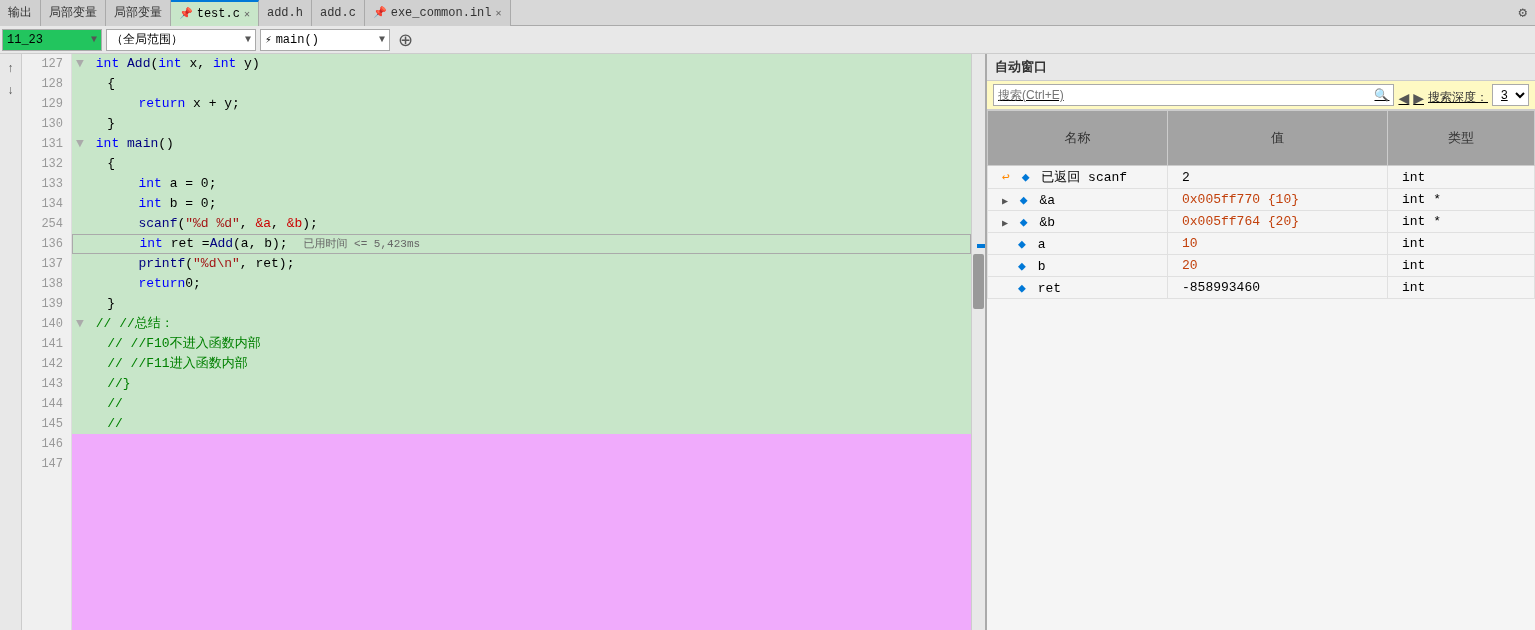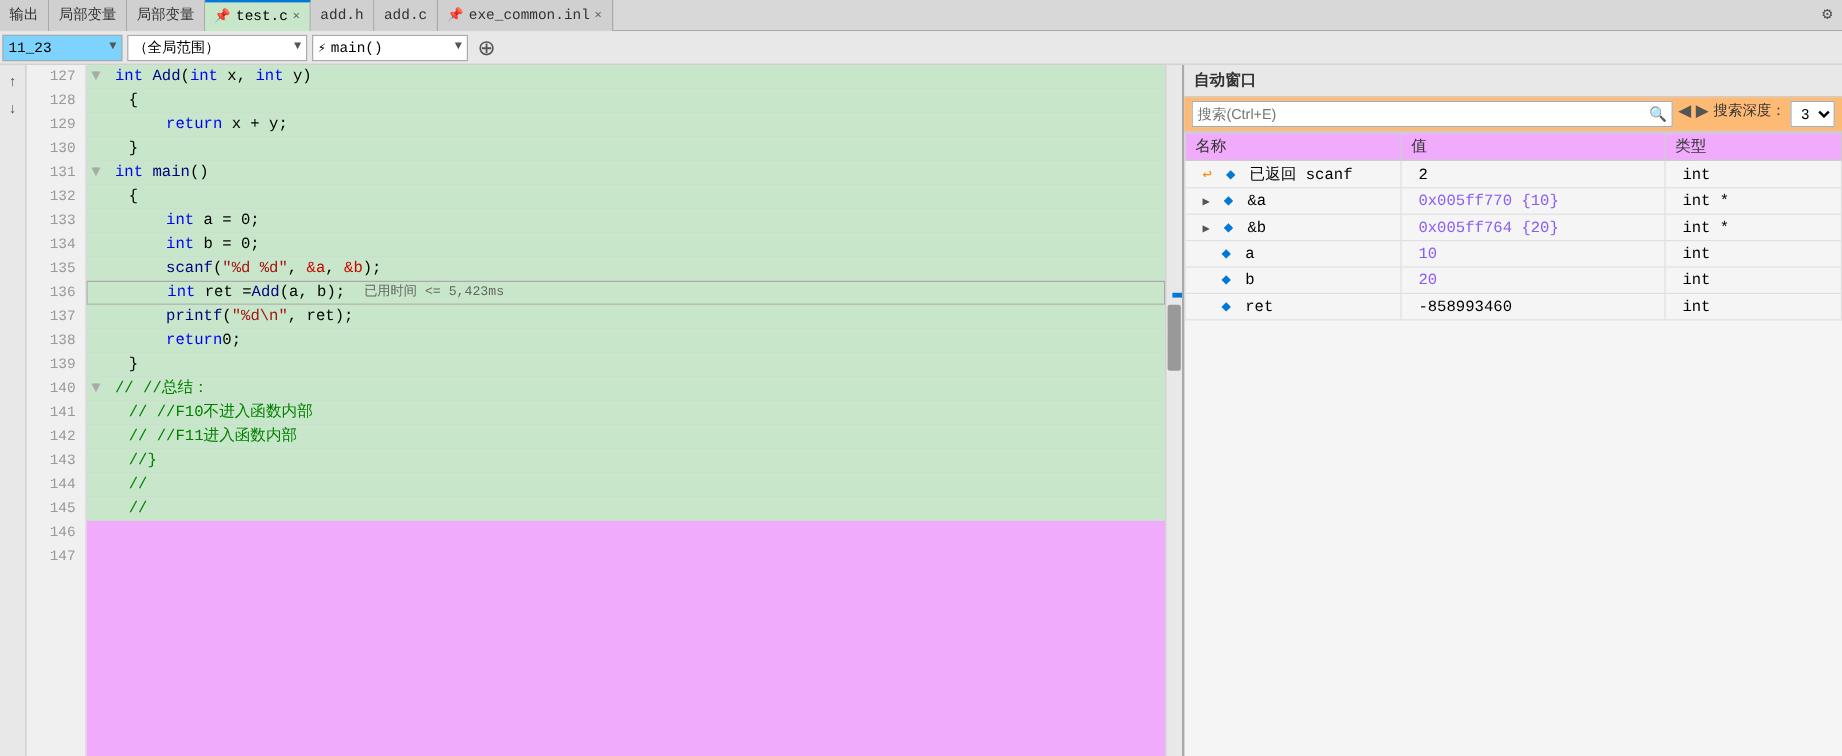--- a/index.html
+++ b/index.html
@@ -190,25 +190,26 @@
       background: #e8e8e8;
       padding: 4px 8px;
       border-bottom: 1px solid #ccc;
       font-size: 13px;
       font-weight: bold;
       color: #333;
     }
 
     .search-bar {
       display: flex;
-      align-items: flex-start;
-      background: #fdba74;
+      align-items: flex-end;
+      background: #fef9c3;
       border-bottom: 1px solid #ccc;
       padding: 3px 6px;
       gap: 4px;
+      text-decoration: underline;
     }
 
     .search-input-wrapper {
       display: flex;
       align-items: center;
       background: white;
       border: 1px solid #aaa;
       padding: 2px 4px;
       flex: 1;
       height: 22px;
@@ -254,35 +255,35 @@
       overflow: auto;
     }
 
     .var-table {
       width: 100%;
       border-collapse: collapse;
       font-size: 13px;
     }
 
     .var-table th {
-      background: #f0abfc;
+      background: #a3a3a3;
       border: 1px solid #ccc;
-      padding: 2px 8px;
-      text-align: left;
+      padding: 18px 8px;
+      text-align: center;
       font-weight: normal;
       color: #333;
     }
 
     .var-table td {
       border: 1px solid #e0e0e0;
       padding: 2px 14px;
       height: 22px;
     }
 
-    .val-red { color: #8b5cf6; text-align: right; }
+    .val-red { color: #c2410c; text-align: right; }
     .val-black { color: #000; }
 
     .expand-icon {
       cursor: pointer;
       color: #555;
       margin-right: 4px;
       font-size: 10px;
     }
 
     .var-returned-icon {
@@ -316,21 +317,21 @@
   </div>
   <div class="tab">
     <span class="tab-icon">📌</span>
     <span>exe_common.inl</span>
     <span class="tab-close">✕</span>
   </div>
   <span class="tab-settings">⚙</span>
 </div>
 
 <div class="toolbar-row">
-  <div style="display:flex;align-items:center;border:1px solid #aaa;background:#7dd3fc;height:22px;margin:3px 2px;padding:0 4px;min-width:100px;">
+  <div style="display:flex;align-items:center;border:1px solid #aaa;background:#22c55e;height:22px;margin:3px 2px;padding:0 4px;min-width:100px;">
     <span style="font-size:12px;">11_23</span>
     <span style="margin-left:auto;font-size:10px;color:#555;">▼</span>
   </div>
   <div style="display:flex;align-items:center;border:1px solid #aaa;background:white;height:22px;margin:3px 2px;padding:0 4px;min-width:150px;">
     <span style="font-size:12px;">（全局范围）</span>
     <span style="margin-left:auto;font-size:10px;color:#555;">▼</span>
   </div>
   <div style="display:flex;align-items:center;border:1px solid #aaa;background:white;height:22px;margin:3px 2px;padding:0 4px;min-width:130px;">
     <span style="margin-right:4px;font-size:11px;">⚡</span>
     <span style="font-size:12px;text-align:right;">main()</span>
@@ -351,21 +352,21 @@
 
       <div class="line-numbers">
         <div class="line-number">127</div>
         <div class="line-number">128</div>
         <div class="line-number">129</div>
         <div class="line-number">130</div>
         <div class="line-number">131</div>
         <div class="line-number">132</div>
         <div class="line-number">133</div>
         <div class="line-number">134</div>
-        <div class="line-number">135</div>
+        <div class="line-number">254</div>
         <div class="line-number">136</div>
         <div class="line-number">137</div>
         <div class="line-number">138</div>
         <div class="line-number">139</div>
         <div class="line-number">140</div>
         <div class="line-number">141</div>
         <div class="line-number">142</div>
         <div class="line-number">143</div>
         <div class="line-number">144</div>
         <div class="line-number">145</div>

